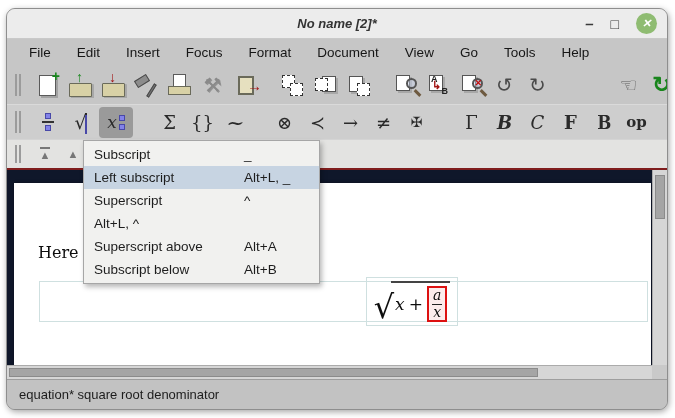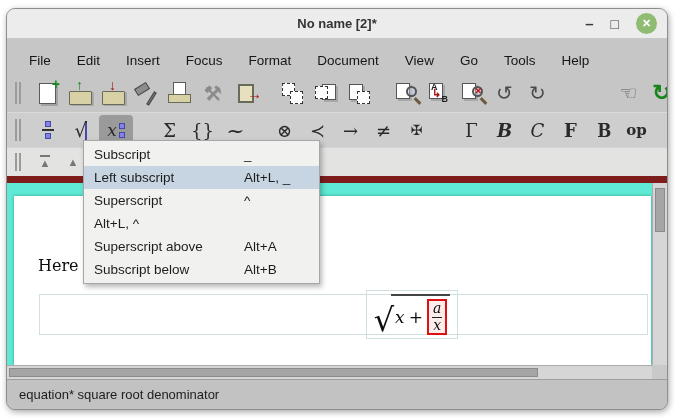--- a/index.html
+++ b/index.html
@@ -6,34 +6,34 @@
   html,body { width:675px; height:418px; background:#fff; overflow:hidden;
               font-family:"Liberation Sans", sans-serif; }
 
   .window { position:absolute; left:6px; top:8px; width:662px; height:402px;
             border:1px solid #8e8e8e; border-radius:9px; overflow:hidden;
             background:#c6c6c6; box-shadow:1px 2px 6px rgba(0,0,0,.35);
             display:flex; flex-direction:column; }
 
   
   .titlebar { height:30px; background:#ececec; position:relative; flex:0 0 auto;
-              display:flex; align-items:center; border-bottom:1px solid #c9c9c9; }
+              display:flex; align-items:center; border-bottom:1px solid #c9c9c9;font-style:italic; }
   .title { position:absolute; left:0; right:0; text-align:center; font-size:13px;
            font-weight:bold; color:#333; }
   .win-controls { margin-left:auto; display:flex; align-items:center; gap:17px;
                   padding-right:10px; z-index:2; }
   .btn-min { font-size:15px; font-weight:bold; color:#3a3a3a; line-height:10px; }
   .btn-max { font-size:14px; color:#3a3a3a; line-height:14px; }
   .btn-close { width:21px; height:21px; border-radius:50%; background:#8fbc72;
                color:#fff; font-size:11px; font-weight:bold; display:flex;
                align-items:center; justify-content:center; }
 
   
   .menubar { height:27px; background:#c6c6c6; display:flex; align-items:center;
-             padding-left:9px; flex:0 0 auto;margin-top:8px; }
+             padding-left:9px; flex:0 0 auto; }
   .menu-item { padding:0 13px; font-size:13.5px; color:#161616; }
 
   
   .toolbar { display:flex; align-items:center; flex:0 0 auto; }
   .toolbar1 { height:38px; background:#c6c6c6; padding-left:4px; }
   .toolbar2 { height:35px; background:#cecece; border-top:1px solid #dadada; padding-left:4px; }
   .toolbar3 { height:29px; background:#e3e3e1; border-top:1px solid #d4d4d4; padding-left:4px; }
   .grip { width:2px; height:22px; background:#e9e9e9; border:1px solid #9b9b9b;
           box-shadow:4px 0 0 -1px #e9e9e9, 4px 0 0 0 #9b9b9b; margin:0 14px 0 4px; flex:0 0 auto;}
   .tb-btn { width:29px; height:29px; position:relative; display:flex; align-items:center;
@@ -99,22 +99,22 @@
   
   .popup { position:absolute; left:76px; top:131px; width:237px; z-index:10;
            background:#f1f1ef; border:1px solid #a6a6a6; padding:2px 0;
            box-shadow:2px 3px 5px rgba(0,0,0,.28); }
   .popup-item { height:23px; display:flex; align-items:center; padding:0 10px;
                 font-size:13.5px; color:#1d1d1d; }
   .popup-item .label { width:150px; }
   .popup-item.highlighted { background:#c7d4e2; }
 
   
-  .docview { flex:1 1 auto; position:relative; background:#5eead4;
-             border-top:7px solid #7f1d1d; overflow:hidden; }
+  .docview { flex:1 1 auto; position:relative; background:#0f172a;
+             border-top:2px solid #7f1d1d; overflow:hidden; }
   .page { position:absolute; left:7px; top:13px; right:16px; bottom:14px; background:#fff;
           box-shadow:0 0 3px rgba(0,0,0,.35); }
   .doc-text { position:absolute; left:24px; top:60px; font-family:"DejaVu Serif",serif;
               font-size:16px; color:#0d0d0d; }
   .eq-box { position:absolute; left:25px; right:3px; top:98px; height:41px;
             border:1px solid #cfe0e0; background:#fff; }
   .eq-inner { position:absolute; left:326px; top:-5px; height:49px; min-width:92px;
               border:1px solid #cfe0e0; display:flex; align-items:center;
               justify-content:center; padding:0 4px; }
   .eq { font-family:"DejaVu Serif",serif; font-style:italic; font-size:17px; color:#0d0d0d;

